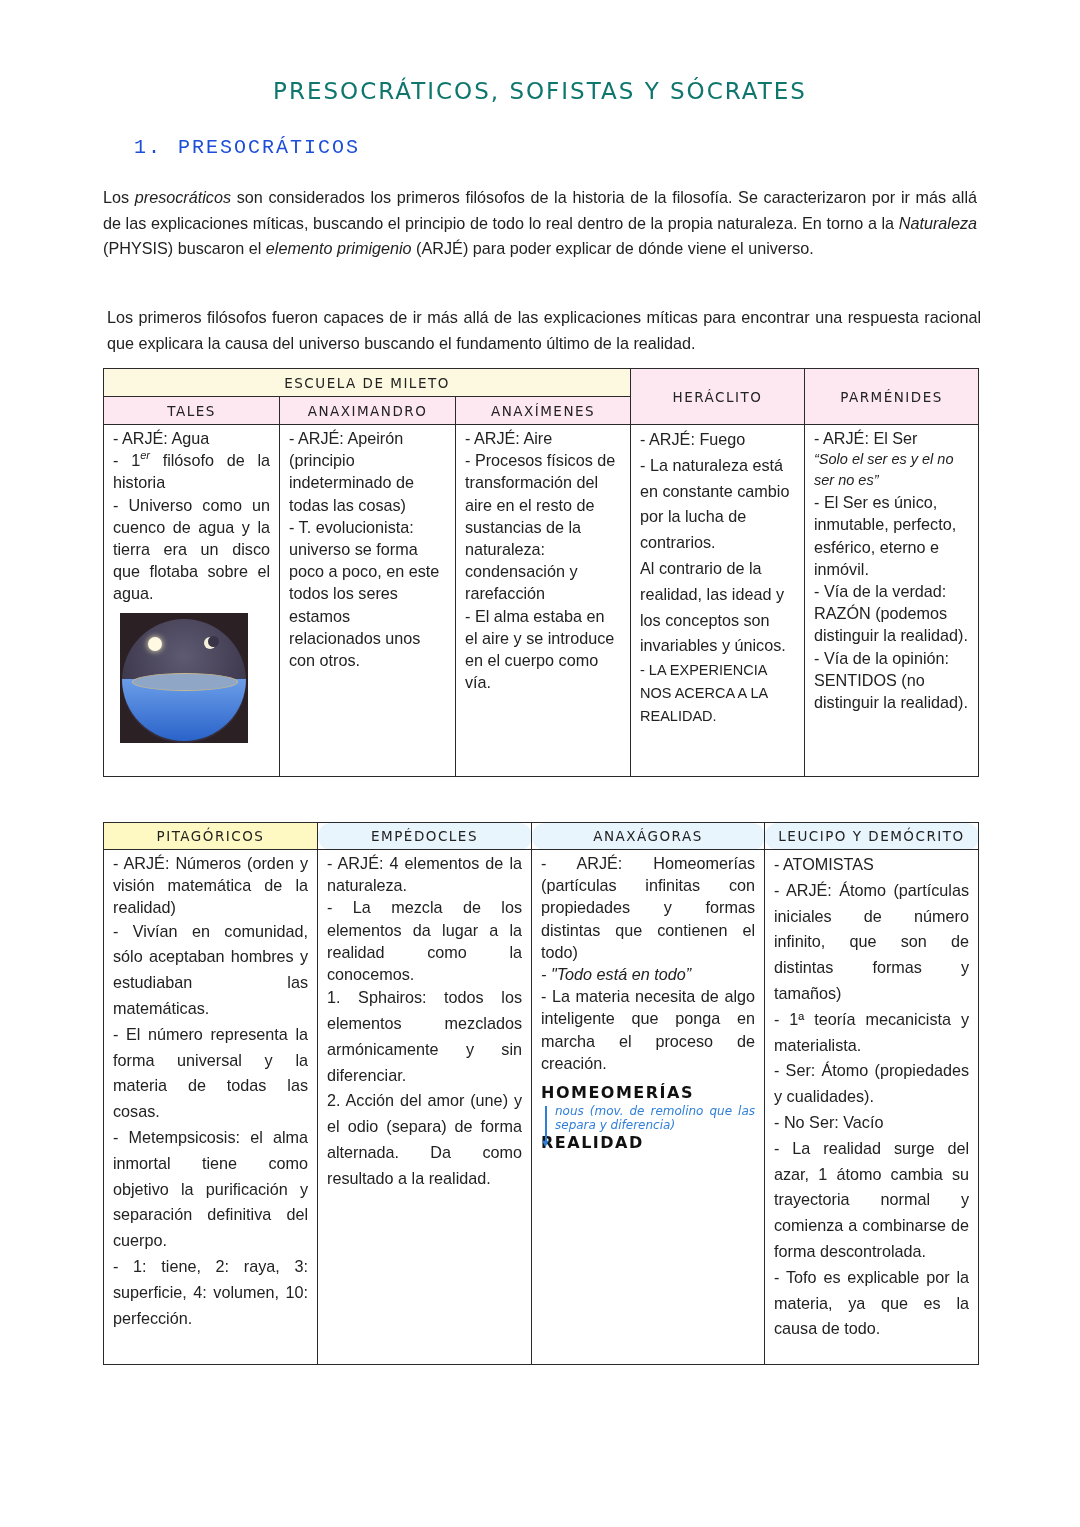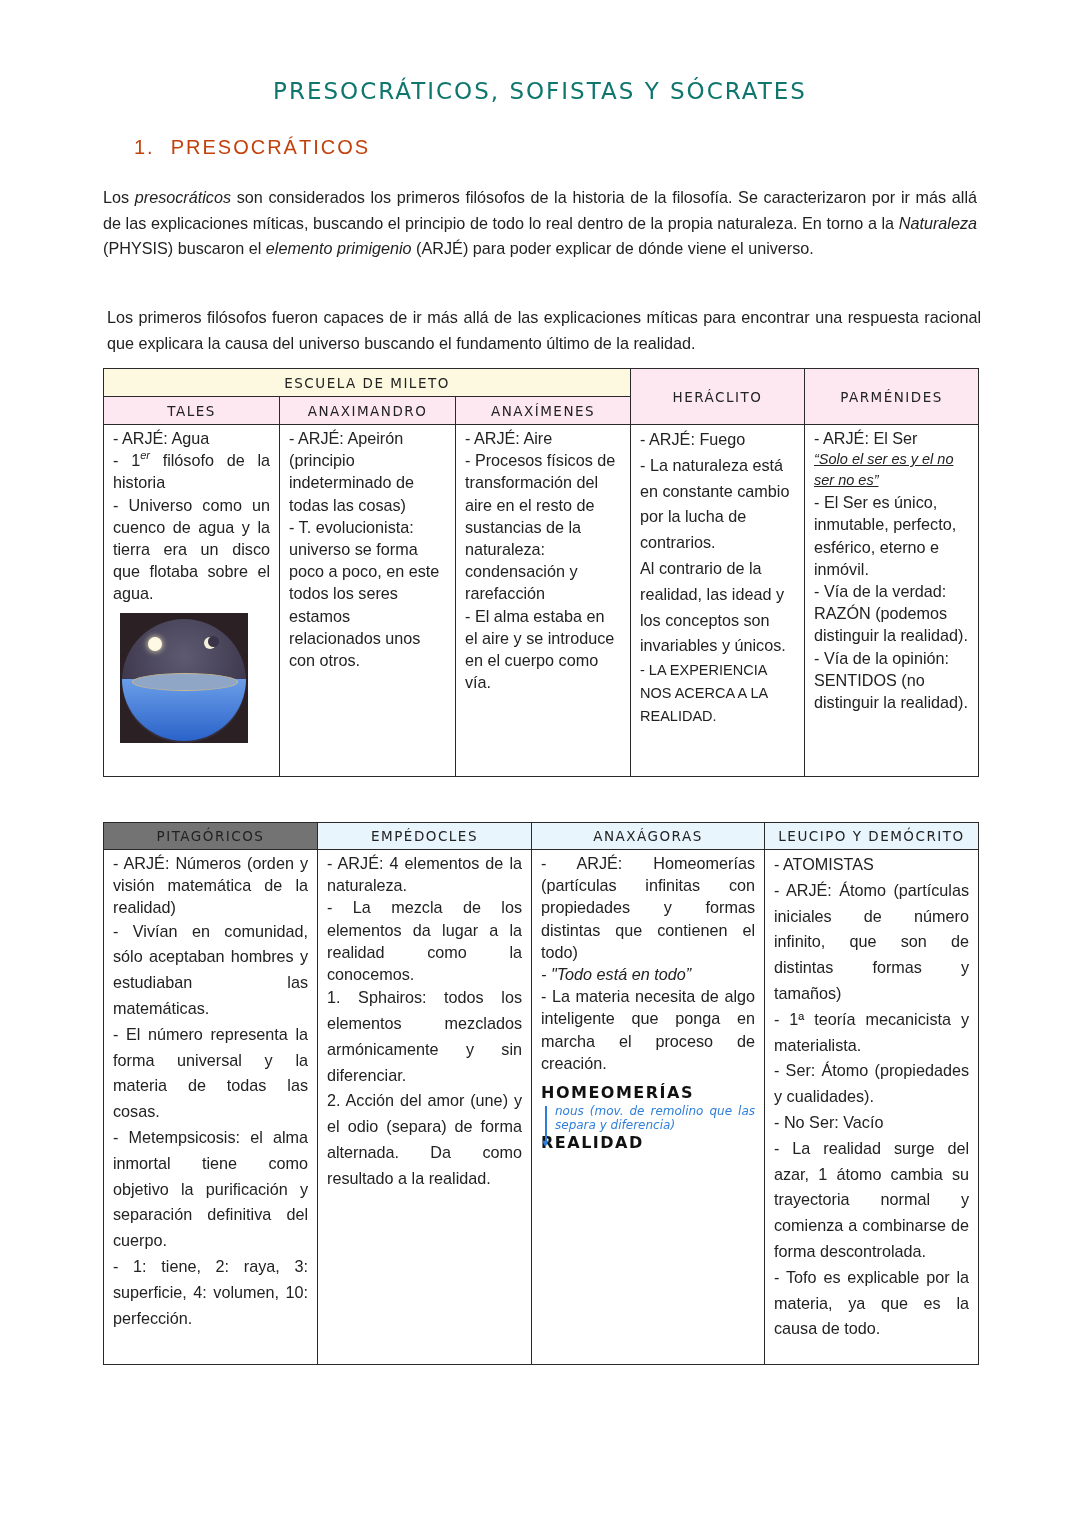--- a/index.html
+++ b/index.html
@@ -1,40 +1,40 @@
 <!DOCTYPE html>
 <html><head>
 <meta charset="utf-8">
 <style>
   html, body { margin: 0; padding: 0; background: #ffffff; }
   body { width: 1080px; height: 1527px; position: relative; overflow: hidden;
          font-family: "Liberation Sans", sans-serif; color: #1b1b1b; }
   .title { position: absolute; top: 78px; left: 0; width: 1080px; text-align: center;
            font-family: "DejaVu Sans", sans-serif; font-size: 23px; letter-spacing: 2px;
            font-weight: normal; color: #0f766e; }
-  .h1 { position: absolute; top: 136px; left: 134px; font-family: Liberation Sans, sans-serif;
-        font-size: 20px; letter-spacing: 2px; color: #c2410c; }
+  .h1 { position: absolute; top: 136px; left: 134px; font-family: Liberation Mono, monospace;
+        font-size: 20px; letter-spacing: 2px; color: #1d4ed8; }
   .h1 .num { margin-right: 16px; }
   .para { position: absolute; left: 103px; width: 874px; font-size: 16.2px; line-height: 25.5px;
           text-align: justify; color: #222; }
   .p1 { top: 185px; }
   .p2 { top: 301px; }
   table { position: absolute; border-collapse: collapse; table-layout: fixed; }
   td, th { border: 1.5px solid #2a2a2a; vertical-align: top; padding: 0; }
   .hdr { font-family: "DejaVu Sans", sans-serif; font-weight: normal; font-size: 13.5px;
          letter-spacing: 1.5px; text-align: center; vertical-align: middle; color: #222; }
   .yellow { background: #fdf9e1; }
   .pink { background: #fde7f1; }
-  .green { background: #737373; }
-  .blue { background: #e9f5fd; }
+  .green { background: #fef9c3; }
+  .blue { background: #e9f5fd; border-radius: 13px; }
   .cell { font-size: 16.2px; line-height: 22.2px; padding: 2px 9px 0 9px; color: #222; }
   .cell div { margin: 0; }
   .just { text-align: justify; }
   .lh26 { line-height: 25.8px; }
-  .it { font-style: italic; font-size: 14.5px; line-height: 21px; text-decoration: underline; }
+  .it { font-style: italic; font-size: 14.5px; line-height: 21px; }
   .small { font-size: 14.5px; line-height: 23px; }
   sup { font-size: 11px; vertical-align: top; line-height: 12px; font-style: italic; }
   .t1 { top: 368px; left: 103px; width: 875px; padding-left: 40px; }
   .t2 { top: 822px; left: 103px; width: 875px; }
   .globe { width: 128px; height: 130px; margin: 8px 0 0 16px; background: #2b2024; position: relative; overflow: hidden; }
   .globe .sphere { position: absolute; left: 2px; top: 6px; width: 124px; height: 124px; border-radius: 50%;
                    background: radial-gradient(circle at 50% 30%, #5d5a72 0%, #3a3448 70%, #2b2024 100%); }
   .globe .water { position: absolute; left: 2px; top: 66px; width: 124px; height: 62px;
                   border-radius: 0 0 62px 62px; background: linear-gradient(#6b9ee8, #2a63c9); }
   .globe .disc { position: absolute; left: 12px; top: 60px; width: 104px; height: 16px; border-radius: 50%;

